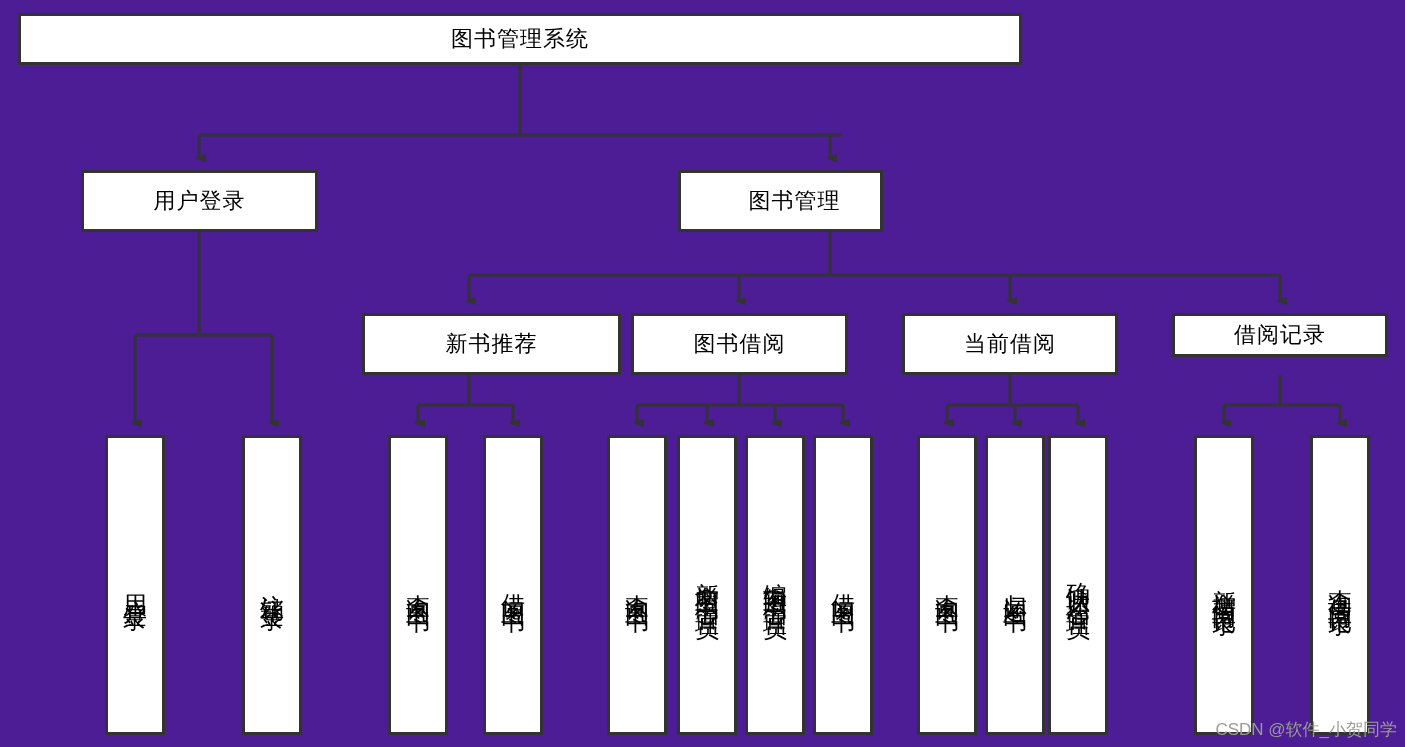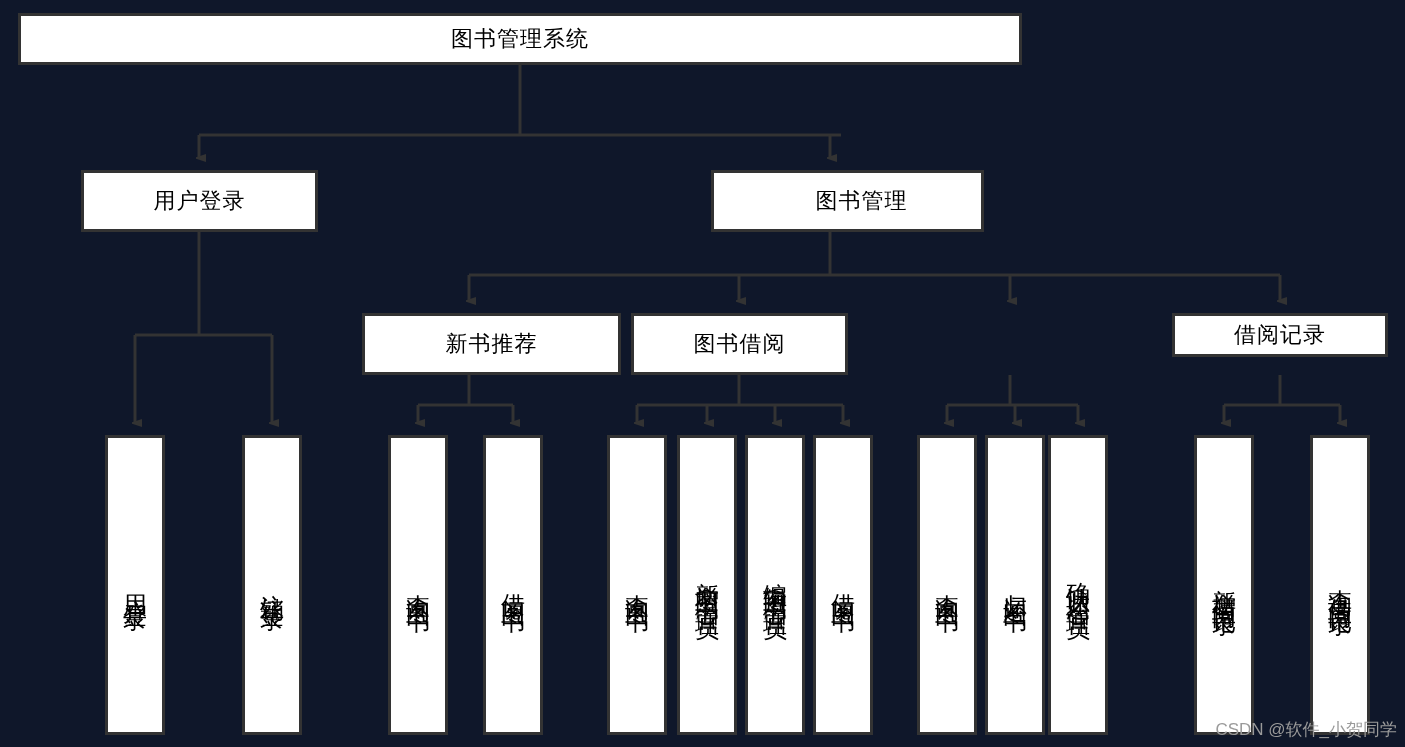--- a/index.html
+++ b/index.html
@@ -4,21 +4,21 @@
 <style>
   html, body {
     margin: 0;
     padding: 0;
     background: #ffffff;
   }
   #canvas {
     position: relative;
     width: 1405px;
     height: 747px;
-    background: #0f172a;
+    background: #4c1d95;
     font-family: "Liberation Sans", "DejaVu Sans", sans-serif;
     overflow: hidden;
   }
   #svg-layer {
     position: absolute;
     left: 0;
     top: 0;
     width: 1405px;
     height: 747px;
   }
@@ -115,29 +115,32 @@
     </g>
   </svg>
 
   <div class="node node-h" style="left:18px; top:13px; width:1004px; height:52px;">
     <span class="node-label">图书管理系统</span>
   </div>
 
   <div class="node node-h" style="left:81px; top:170px; width:237px; height:62px;">
     <span class="node-label">用户登录</span>
   </div>
-  <div class="node node-h" style="left:711px; top:170px; width:273px; height:62px;padding-left:28px;">
+  <div class="node node-h" style="left:678px; top:170px; width:205px; height:62px;padding-left:28px;">
     <span class="node-label">图书管理</span>
   </div>
 
   <div class="node node-h" style="left:362px; top:313px; width:259px; height:62px;">
     <span class="node-label">新书推荐</span>
   </div>
   <div class="node node-h" style="left:631px; top:313px; width:217px; height:62px;">
     <span class="node-label">图书借阅</span>
+  </div>
+  <div class="node node-h" style="left:902px; top:313px; width:216px; height:62px;">
+    <span class="node-label">当前借阅</span>
   </div>
   <div class="node node-h" style="left:1172px; top:313px; width:216px; height:44px;">
     <span class="node-label">借阅记录</span>
   </div>
 
   <div class="node node-v" style="left:105px; top:435px; width:60px; height:300px;">
     <span class="node-label">用户登录</span>
   </div>
   <div class="node node-v" style="left:242px; top:435px; width:60px; height:300px;">
     <span class="node-label">注销登录</span>

